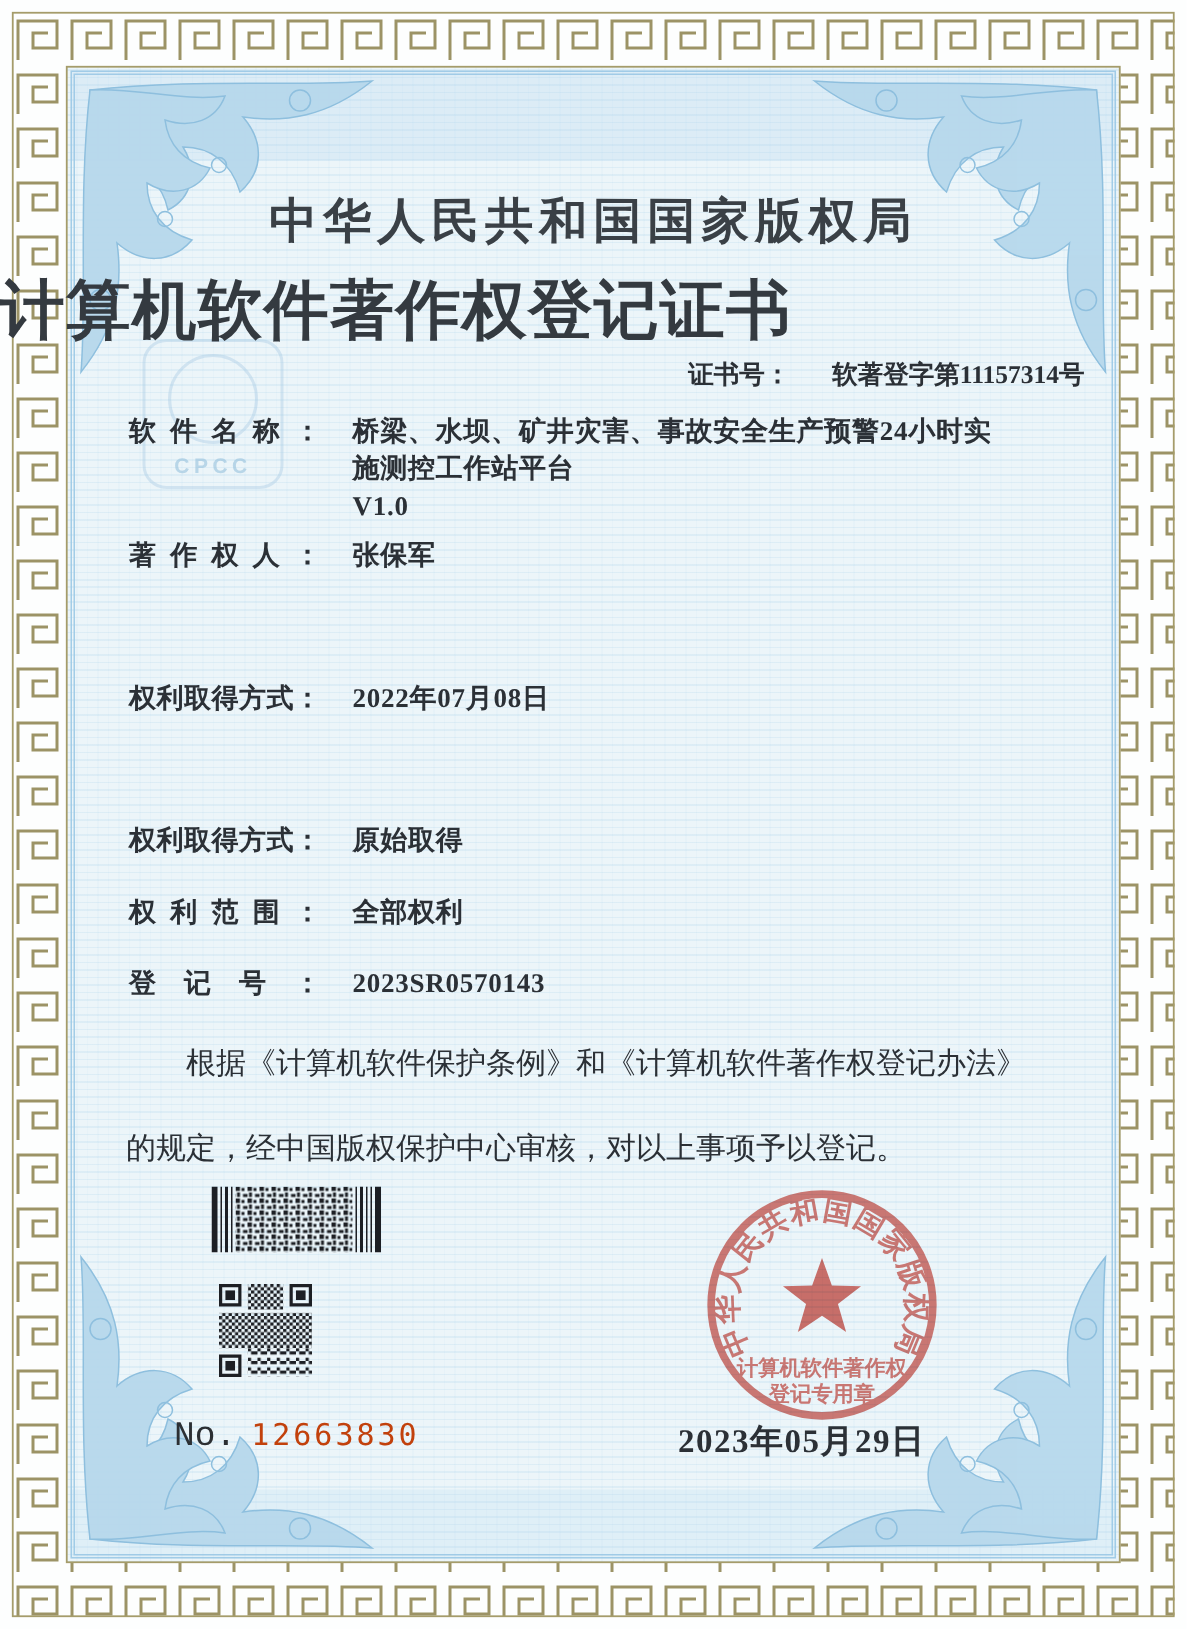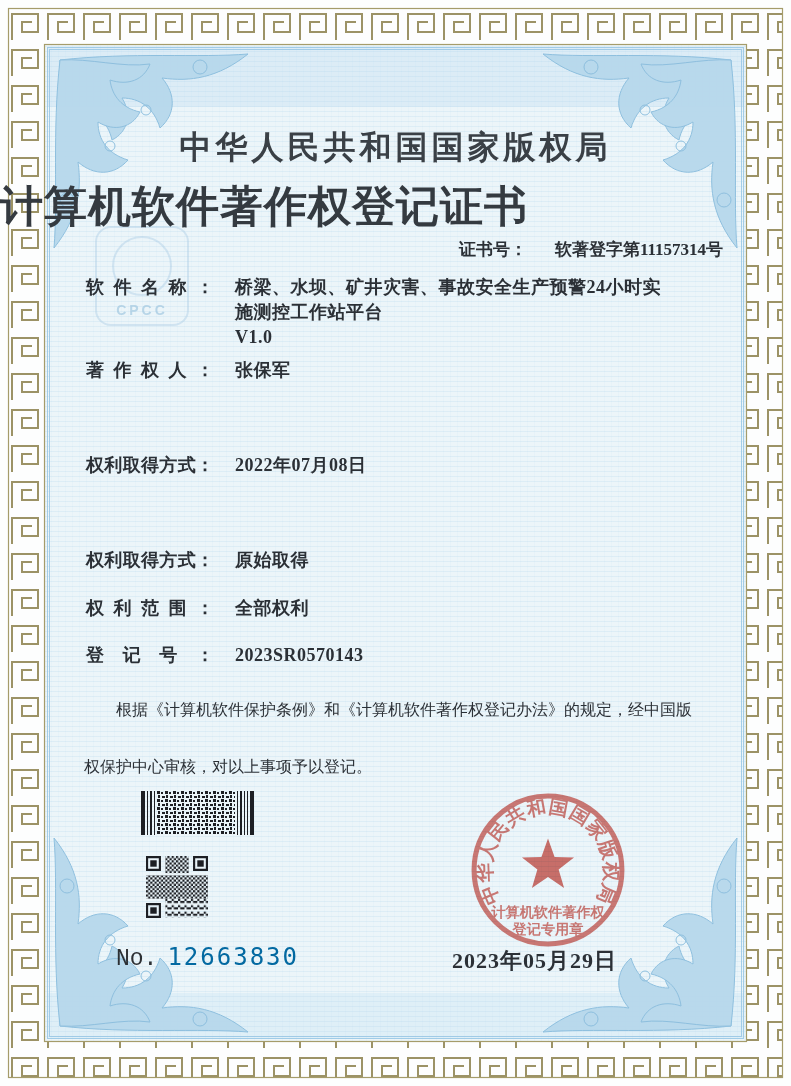--- a/index.html
+++ b/index.html
@@ -70,31 +70,31 @@
     display:inline-block; width:128px; font-weight:bold;
     text-align:justify; text-align-last:justify; vertical-align:top;
   }
   .row .val {
     display:inline-block; margin-left:21px; font-weight:bold; vertical-align:top;
     white-space:pre-line; max-width:500px; letter-spacing:.5px;
   }
 
   .statement {
     position:absolute; left:84px; top:681px; width:612px;
-    font-size:16px; line-height:57px; color:#2b3036; text-indent:2em;
+    font-size:20px; line-height:57px; color:#2b3036; text-indent:2em;
   }
 
   .barcode { position:absolute; left:141px; top:791px; width:114px; height:44px; }
   .qrcode  { position:absolute; left:146px; top:856px; width:62px; height:62px; }
 
   .serial { position:absolute; left:116px; top:943px; font-size:23px; color:#2c2f33; white-space:nowrap; }
   .serial .no { font-family:Liberation Mono, monospace; }
   .serial .num {
-    font-family:"DejaVu Sans Mono",monospace; color:#0369a1;
-    letter-spacing:2px; margin-left:10px; font-size:24px;
+    font-family:"DejaVu Sans Mono",monospace; color:#c2410c;
+    letter-spacing:2px; margin-left:10px; font-size:20px;
   }
 
   .seal { position:absolute; left:467px; top:789px; width:162px; height:162px; mix-blend-mode:multiply; }
   .issue-date {
     position:absolute; left:452px; top:946px; font-size:22px; font-weight:bold;
     letter-spacing:1px; color:#2b3036;
   }
 </style>
 </head>
 <body>

